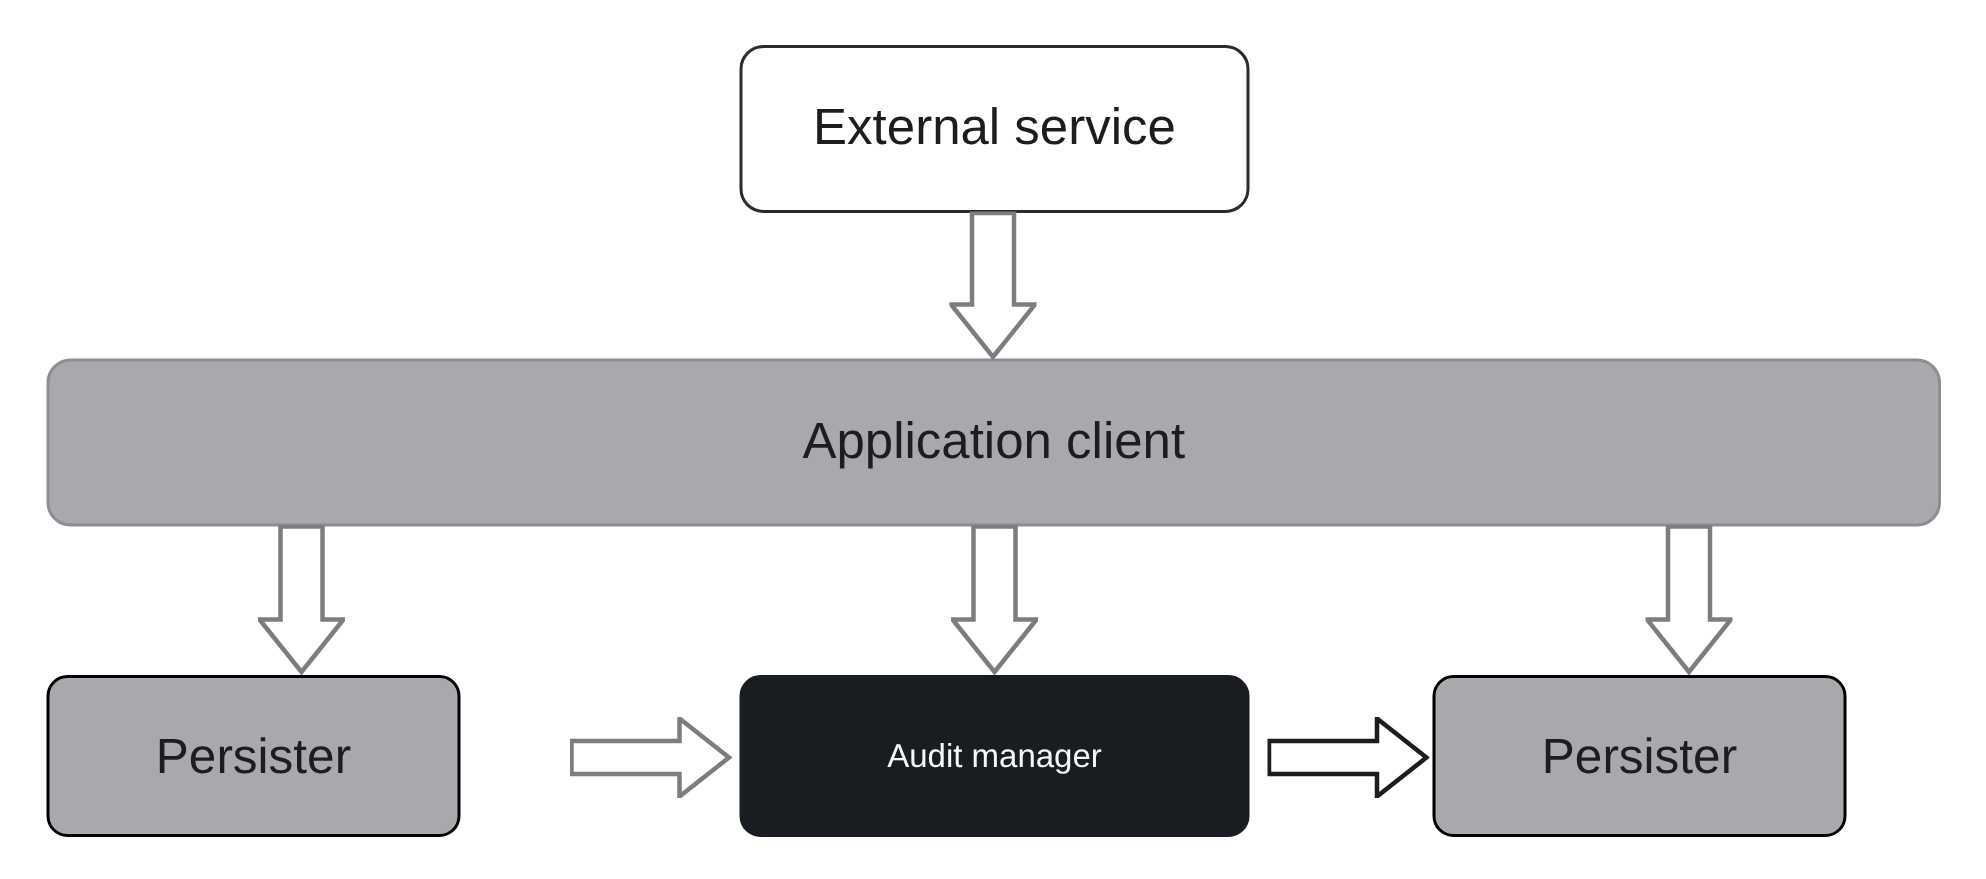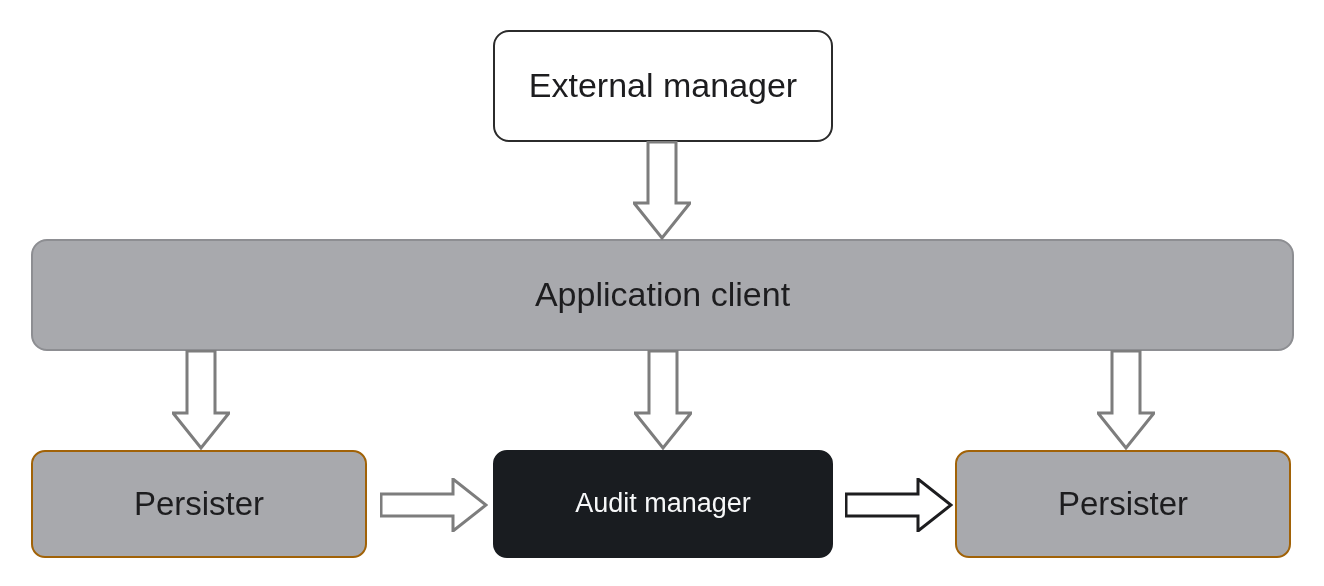--- a/index.html
+++ b/index.html
@@ -59,24 +59,24 @@
     border-radius: 16px;
   }
   #node-application-service .node-label {
     color: #1d1d1f;
     font-size: 34px;
   }
 
   
   .node-persister {
     top: 450px;
-    width: 336px;
+    width: 276px;
     height: 108px;
     background: #a8a9ad;
-    border: 2px solid #a16207;
+    border: 2px solid #000000;
     border-radius: 14px;
   }
   .node-persister .node-label {
     color: #1d1d1f;
     font-size: 33px;
   }
   #node-persister-left  { left: 31px; }
   #node-persister-right { left: 955px; }
 
   
@@ -84,36 +84,36 @@
     left: 493px;
     top: 450px;
     width: 340px;
     height: 108px;
     background: #191c20;
     border: 2px solid #191c20;
     border-radius: 14px;
   }
   #node-audit-manager .node-label {
     color: #f7f8f9;
-    font-size: 27px;
+    font-size: 22px;
   }
 
   
   .arrow {
     position: absolute;
   }
   .arrow svg { display: block; }
 </style>
 </head>
 <body>
 
 <div id="diagram-canvas">
 
   <div class="node" id="node-external-client">
-    <span class="node-label">External manager</span>
+    <span class="node-label">External service</span>
   </div>
 
   <div class="node" id="node-application-service">
     <span class="node-label">Application client</span>
   </div>
 
   <div class="node node-persister" id="node-persister-left">
     <span class="node-label">Persister</span>
   </div>
 

